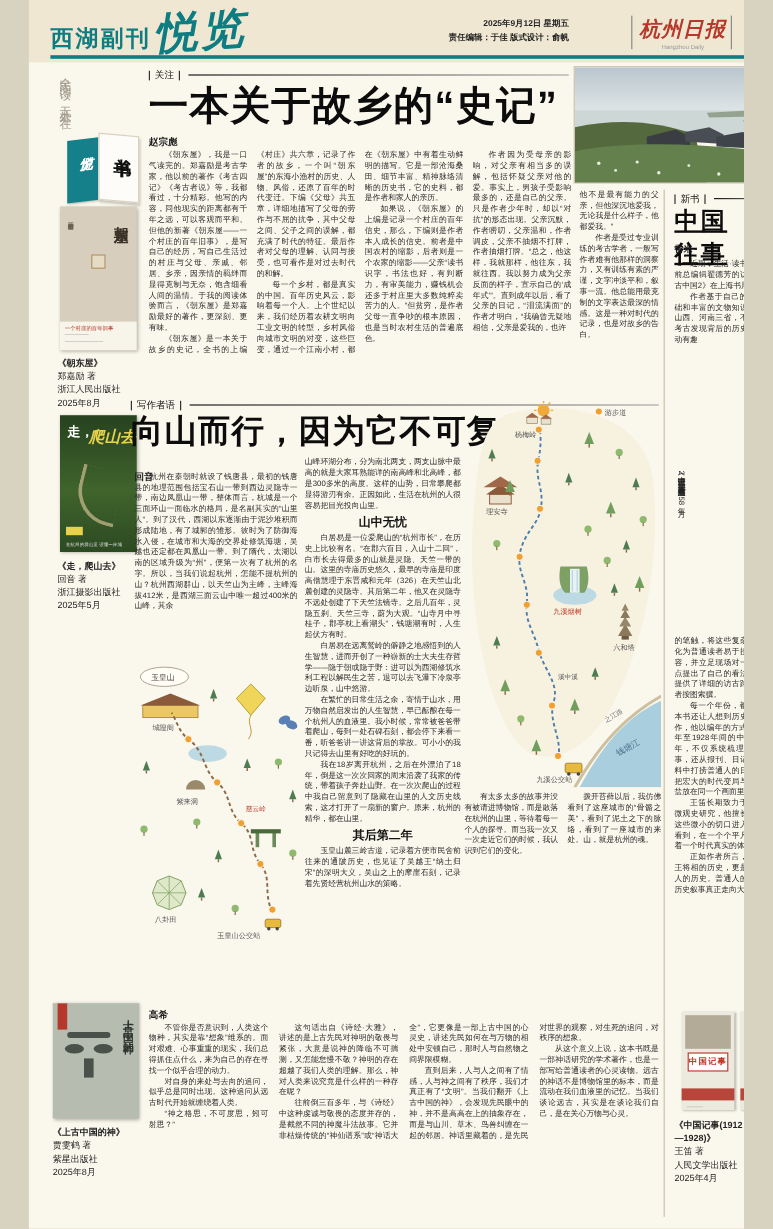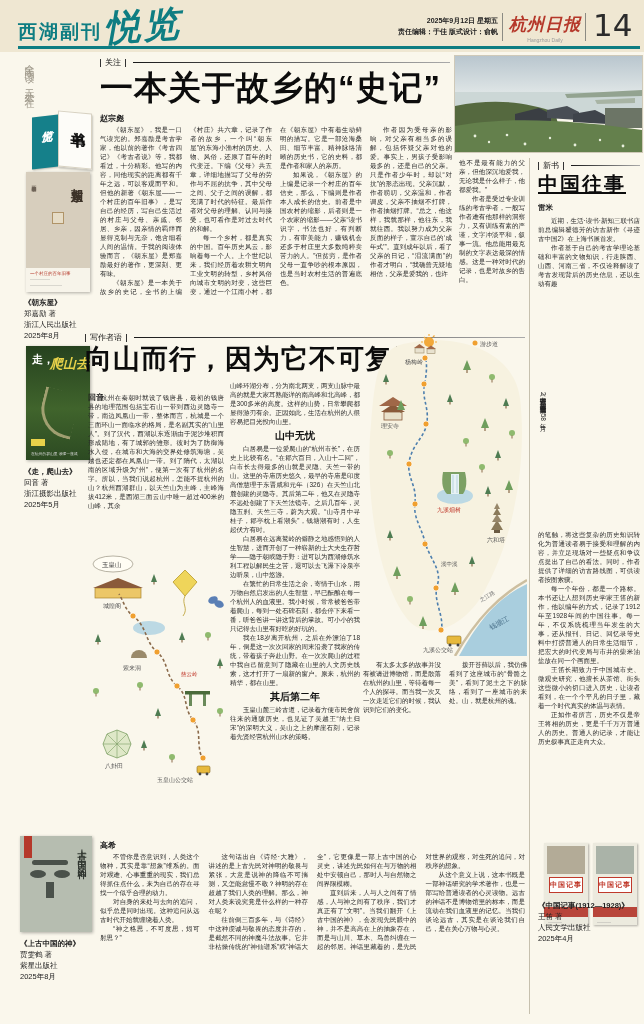--- a/index.html
+++ b/index.html
@@ -1,18 +1,18 @@
 <!DOCTYPE html>
 <html><head>
 <meta charset="utf-8">
 <style>
   * { margin:0; padding:0; box-sizing:border-box; }
   html,body { background:#d8d2c0; }
   #page {
-    position:relative; width:644px; height:1024px; margin:0 auto;
+    position:relative; width:596px; height:1024px; margin:0 auto;
     background:#efe7d2; overflow:hidden;
     font-family:"Liberation Sans", sans-serif; color:#1a1a1a;
   }
   .abs { position:absolute; }
   #paper { position:absolute; left:0; top:52px; right:0; bottom:0; background:#faf7ec; }
   
   .hdr-section { left:18px; top:19px; font-size:19px; font-weight:700; color:#0e7d82; letter-spacing:2px; }
   .hdr-mast { left:104px; top:2px; font-size:36px; font-weight:900; font-style:italic;
     color:#0e7d82; transform:rotate(-4deg); font-family:"DejaVu Serif", serif; letter-spacing:3px;}
   .hdr-rule { left:18px; top:46px; width:622px; height:3px; background:#0e7d82; }
@@ -98,21 +98,21 @@
   .rail-b2 { left:538px; top:530px; width:102px; height:306px; }
   .bkset { left:544px; top:843px; display:flex; gap:5px; }
   .bk4 { position:relative; width:44px; height:82px; background:#eceade; box-shadow:1px 1px 2px rgba(0,0,0,.3);}
   .bk4 .ph { position:absolute; left:3px; top:3px; width:38px; height:28px;
     background:repeating-linear-gradient(90deg,#b9b2a0 0 9px,#a39a85 9px 19px), repeating-linear-gradient(#b9b2a0 0 9px,#9a9documents07e 9px 19px); background:#b3ab97;}
   .bk4 .lab { position:absolute; left:5px; top:34px; width:34px; height:16px; background:#fff;
     border:1px solid #c0392b; display:flex; align-items:center; justify-content:center;
     color:#c0392b; font-size:7px; font-weight:900; letter-spacing:1px;}
   .bk4 .band { position:absolute; left:0; bottom:8px; width:100%; height:10px; background:#b8453a;}
   .bk4 .tiny { position:absolute; left:4px; bottom:1px; font-size:3.5px; color:#888;}
-  .rail-cap2 { left:538px; top:900px; }
+  .rail-cap2 { left:538px; top:932px; }
   
   .a3-label { left:85px; top:789px; width:440px; }
   .a3-title { left:85px; top:799px; font-size:25px; letter-spacing:.5px;}
   .a3-byline { left:100px; top:840px; }
   .a3-body { left:100px; top:852px; width:425px; height:164px; column-count:4; column-gap:9px;}
   .bk5 { left:20px; top:836px; width:72px; height:96px; background:#b6bdb0;}
   .bk5 .eye { position:absolute; width:16px; height:8px; border-radius:50%; background:#4a514a; top:34px;}
   .bk5 .nose { position:absolute; left:26px; top:46px; width:8px; height:16px; background:#4a514a;}
   .bk5 .brow { position:absolute; left:12px; top:24px; width:36px; height:5px; background:#4a514a; border-radius:3px;}
   .bk5 .vt { position:absolute; right:4px; top:6px; writing-mode:vertical-rl; font-size:9px; font-weight:900;

